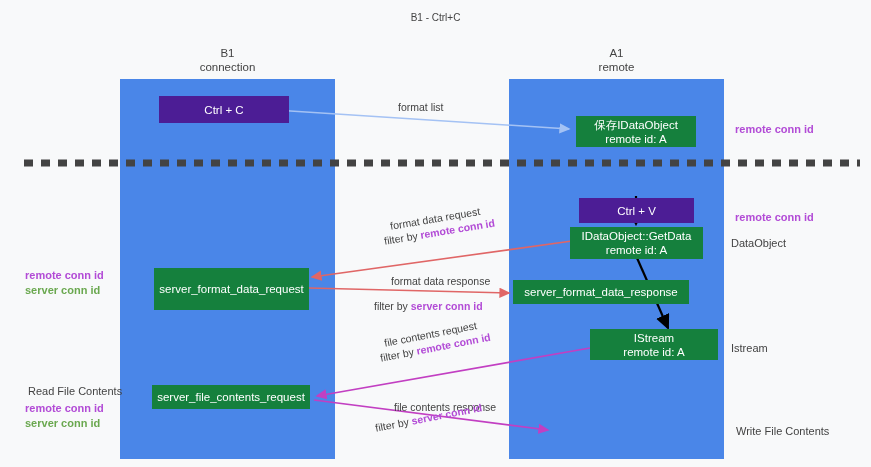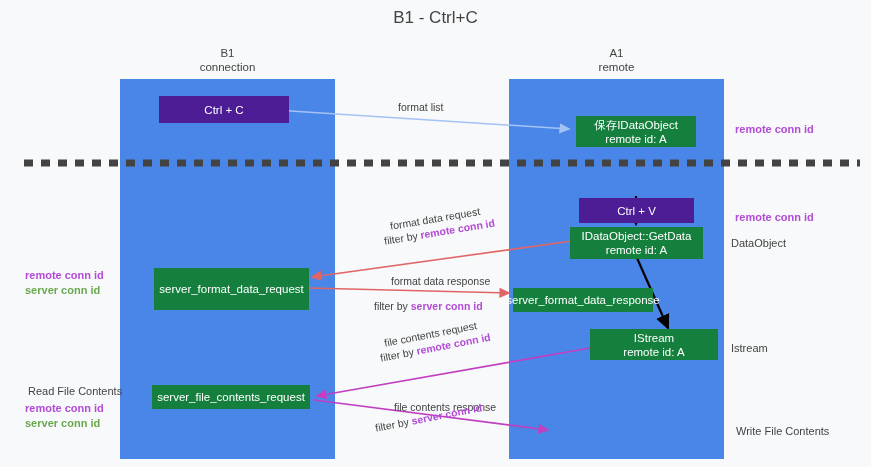--- a/index.html
+++ b/index.html
@@ -21,21 +21,21 @@
   .lane-head{
     position:absolute;text-align:center;
     color:#434343;font-size:11.5px;line-height:13.5px;
   }
   .lane-head .ln{display:block;}
 
   
   .title{
     position:absolute;left:0;top:8px;width:871px;
     text-align:center;color:#434343;
-    font-size:17px;line-height:19px;
+    font-size:10px;line-height:19px;
   }
   .title .ln{display:block;}
 
   
   .box{
     position:absolute;box-sizing:border-box;
     display:flex;align-items:center;justify-content:center;
     text-align:center;color:#ffffff;font-size:11.5px;line-height:14px;
     padding:2px 4px;
   }
@@ -133,21 +133,21 @@
 
   <div class="box orange" style="left:570px;top:227px;width:133px;height:32px;flex-direction:column;">
     <span class="ln">IDataObject::GetData</span>
     <span class="ln">remote id: A</span>
   </div>
 
   <div class="box orange" style="left:154px;top:268px;width:155px;height:42px;">
     <span>server_format_data_request</span>
   </div>
 
-  <div class="box orange" style="left:513px;top:280px;width:140px;height:24px;margin-top:8px;">
+  <div class="box orange" style="left:513px;top:280px;width:176px;height:24px;">
     <span>server_format_data_response</span>
   </div>
 
   <div class="box orange" style="left:590px;top:329px;width:128px;height:31px;flex-direction:column;">
     <span class="ln">IStream</span>
     <span class="ln">remote id: A</span>
   </div>
 
   <div class="box orange" style="left:152px;top:385px;width:158px;height:24px;">
     <span>server_file_contents_request</span>

